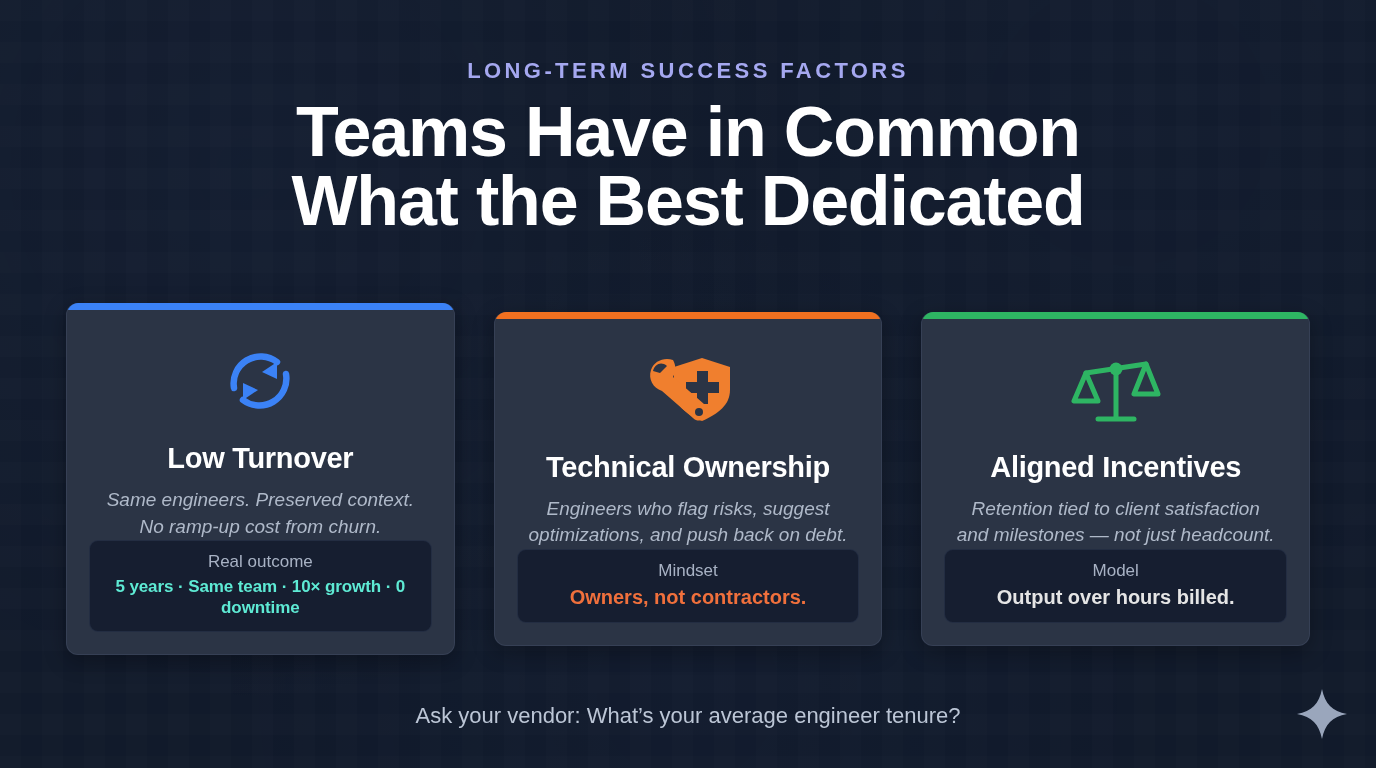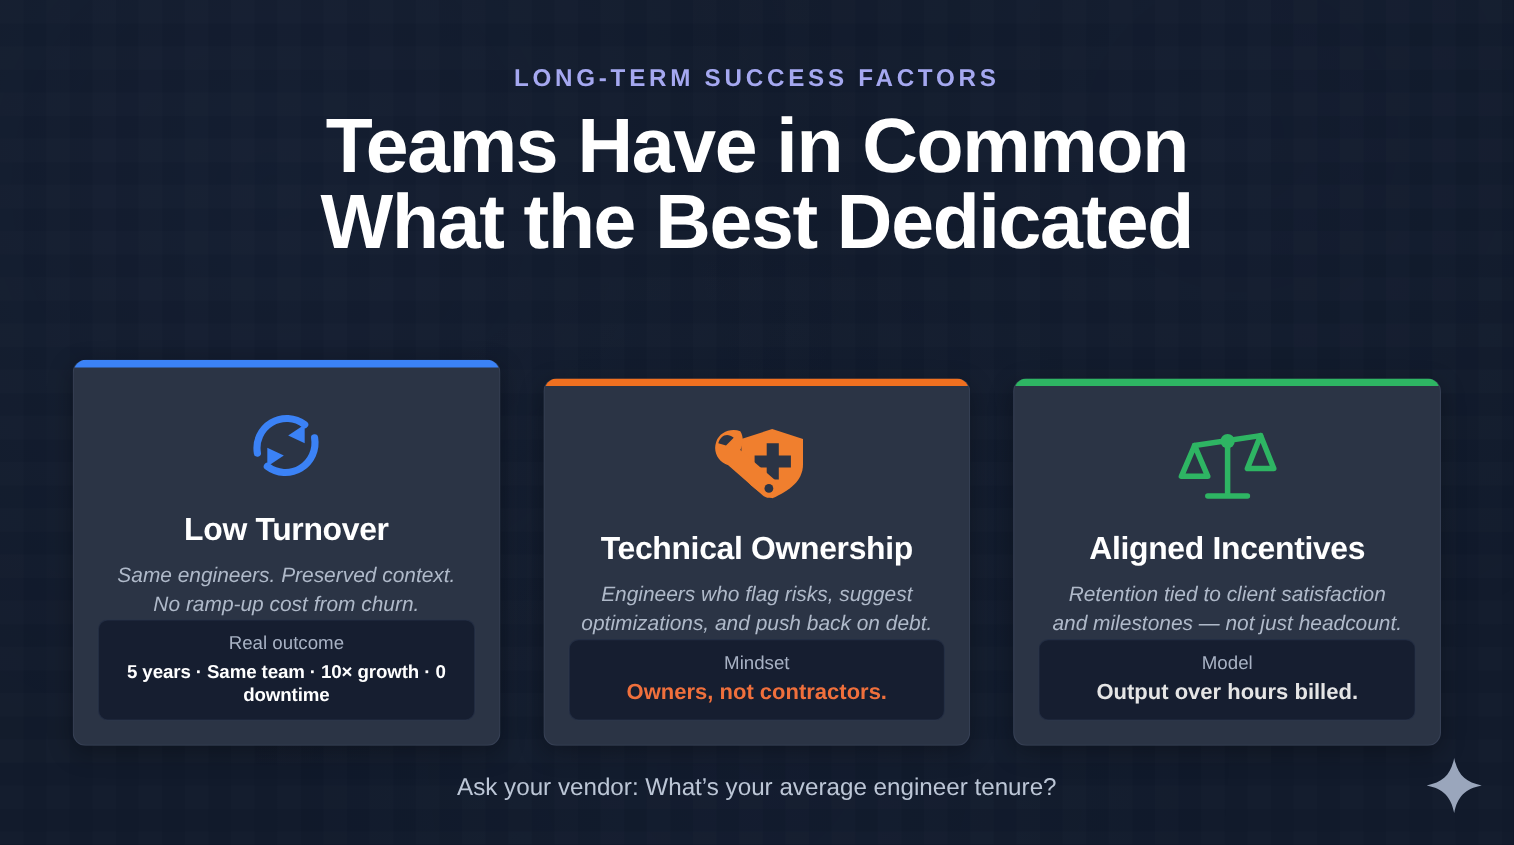--- a/index.html
+++ b/index.html
@@ -54,24 +54,24 @@
     font-weight:bold;
     color:#FFFFFF;
     letter-spacing:-1.2px;
     font-stretch:condensed;
   }
   #headline .line { display:block; }
 
   
   #cards {
     position:absolute;
-    left:66px; top:304px;
+    left:66px; top:292px;
     width:1244px; height:374px;
     display:flex;
-    align-items:flex-end;
+    align-items:center;
   }
 
   .divider {
     width:1px;
     margin:0 19px;
     background:linear-gradient(180deg,
       rgba(120,140,180,.06),
       rgba(130,150,190,.30) 14%,
       rgba(130,150,190,.30) 86%,
       rgba(120,140,180,.06));
@@ -195,21 +195,21 @@
       </div>
 
       <div class="card-title">Low Turnover</div>
       <div class="card-desc">
         <span>Same engineers. Preserved context.</span><br>
         <span>No ramp-up cost from churn.</span>
       </div>
 
       <div class="card-footer">
         <div class="footer-label">Real outcome</div>
-        <div class="footer-value compact" style="color:#ffffff">5 years · Same team · 10× growth · 0 downtime</div>
+        <div class="footer-value compact" style="color:#5eead4">5 years · Same team · 10× growth · 0 downtime</div>
       </div>
     </div>
 
     <div class="divider"></div>
 
     <div class="card">
       <div class="accent-bar" style="background:#F07020"></div>
 
       <div class="card-icon">
         <svg width="96" height="80" viewBox="0 0 96 80">

